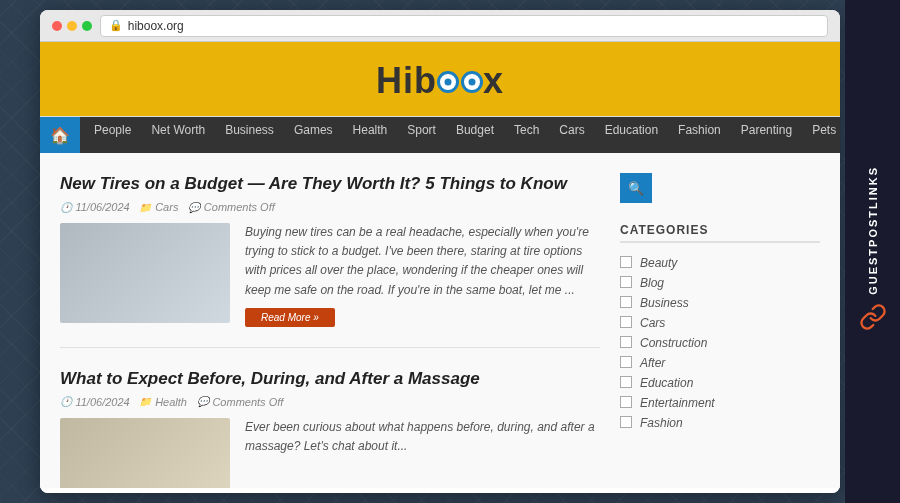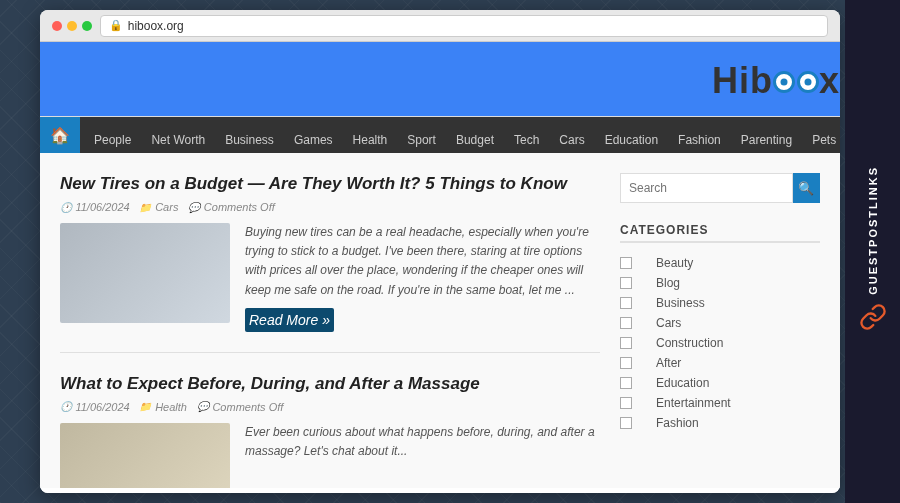--- a/index.html
+++ b/index.html
@@ -79,22 +79,22 @@
 
     
     .website {
       background: #fff;
       height: calc(100% - 32px);
       overflow: hidden;
     }
 
     
     .site-header {
-      background: #3b82f6;
-      text-align: right;
+      background: #eab308;
+      text-align: center;
       padding: 18px 0 14px;
       border-bottom: 1px solid #ddd;
     }
 
     .site-logo {
       font-size: 36px;
       font-weight: bold;
       color: #333;
       letter-spacing: 1px;
     }
@@ -126,21 +126,21 @@
       gap: 0;
       padding-left: 4px;
     }
 
     .nav-item {
       color: #ccc;
       font-size: 12px;
       padding: 8px 10px;
       height: 20px;
       display: flex;
-      align-items: flex-start;
+      align-items: flex-end;
       cursor: pointer;
       white-space: nowrap;
     }
 
     
     .main-content {
       background: #f9f9f9;
       display: flex;
       gap: 0;
       padding: 20px;
@@ -200,24 +200,24 @@
     .article-text {
       font-size: 12px;
       color: #555;
       line-height: 1.6;
       flex: 1;
     }
 
     .read-more-btn {
       display: inline-block;
       margin-top: 8px;
-      background: #0c4a6e;
+      background: #c2410c;
       color: white;
-      font-size: 14px;
-      padding: 4px 4px;
+      font-size: 10px;
+      padding: 4px 16px;
       border-radius: 2px;
       cursor: pointer;
     }
 
     
     .sidebar {
       width: 200px;
       flex-shrink: 0;
     }
 
@@ -255,26 +255,26 @@
       color: #444;
       letter-spacing: 1px;
       text-transform: uppercase;
       margin-bottom: 10px;
       border-bottom: 2px solid #e0e0e0;
       padding-bottom: 4px;
     }
 
     .category-item {
       display: flex;
-      align-items: center;
-      gap: 24px;
+      gap: 8px;
       font-size: 12px;
       color: #555;
       padding: 3px 0;
       cursor: pointer;
+      font-style: italic;
     }
 
     .category-checkbox {
       width: 12px;
       height: 12px;
       border: 1px solid #aaa;
       background: white;
       flex-shrink: 0;
     }
 
@@ -467,21 +467,20 @@
               <div class="article-text">Ever been curious about what happens before, during, and after a massage? Let's chat about it...</div>
             </div>
           </div>
         </div>
 
       </div>
 
       <div class="sidebar">
 
         <div class="search-box">
-          <input class="search-input" type="text" placeholder="Search" style="">
           <button class="search-btn">
             <span>🔍</span>
           </button>
         </div>
 
         <div>
           <div class="sidebar-section-title">CATEGORIES</div>
           <div>
             <div class="category-item">
               <div class="category-checkbox"></div>

